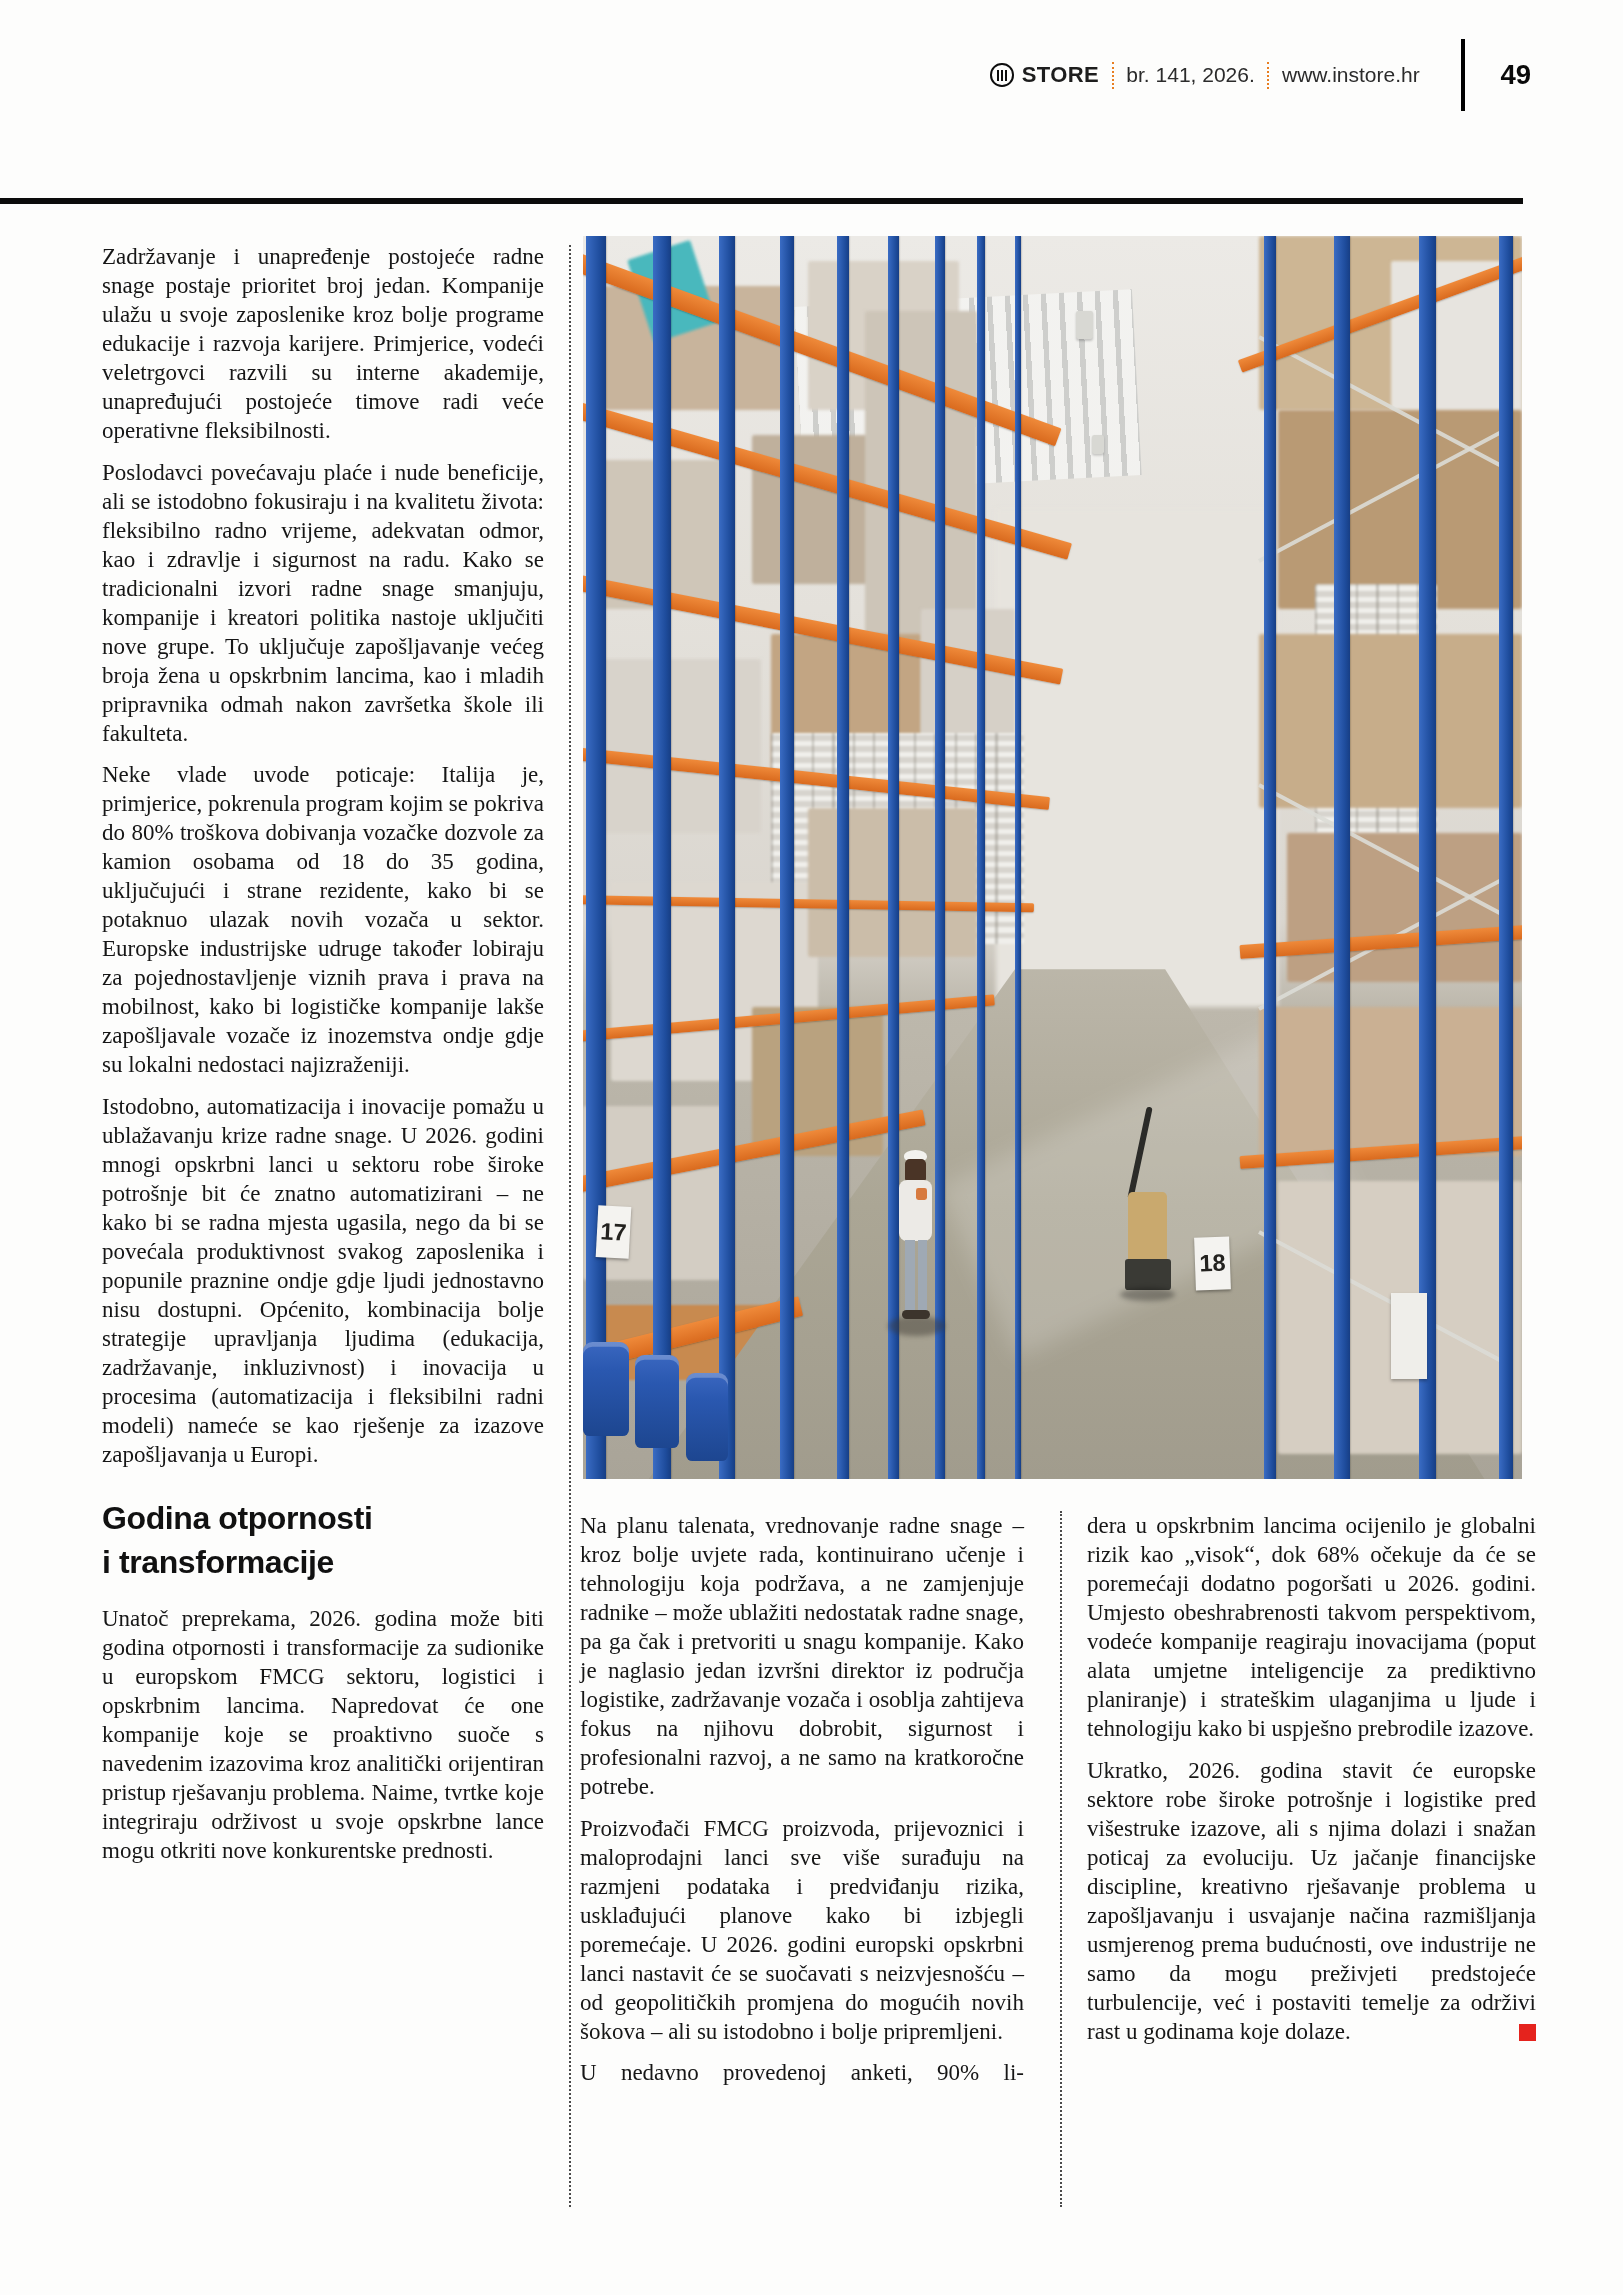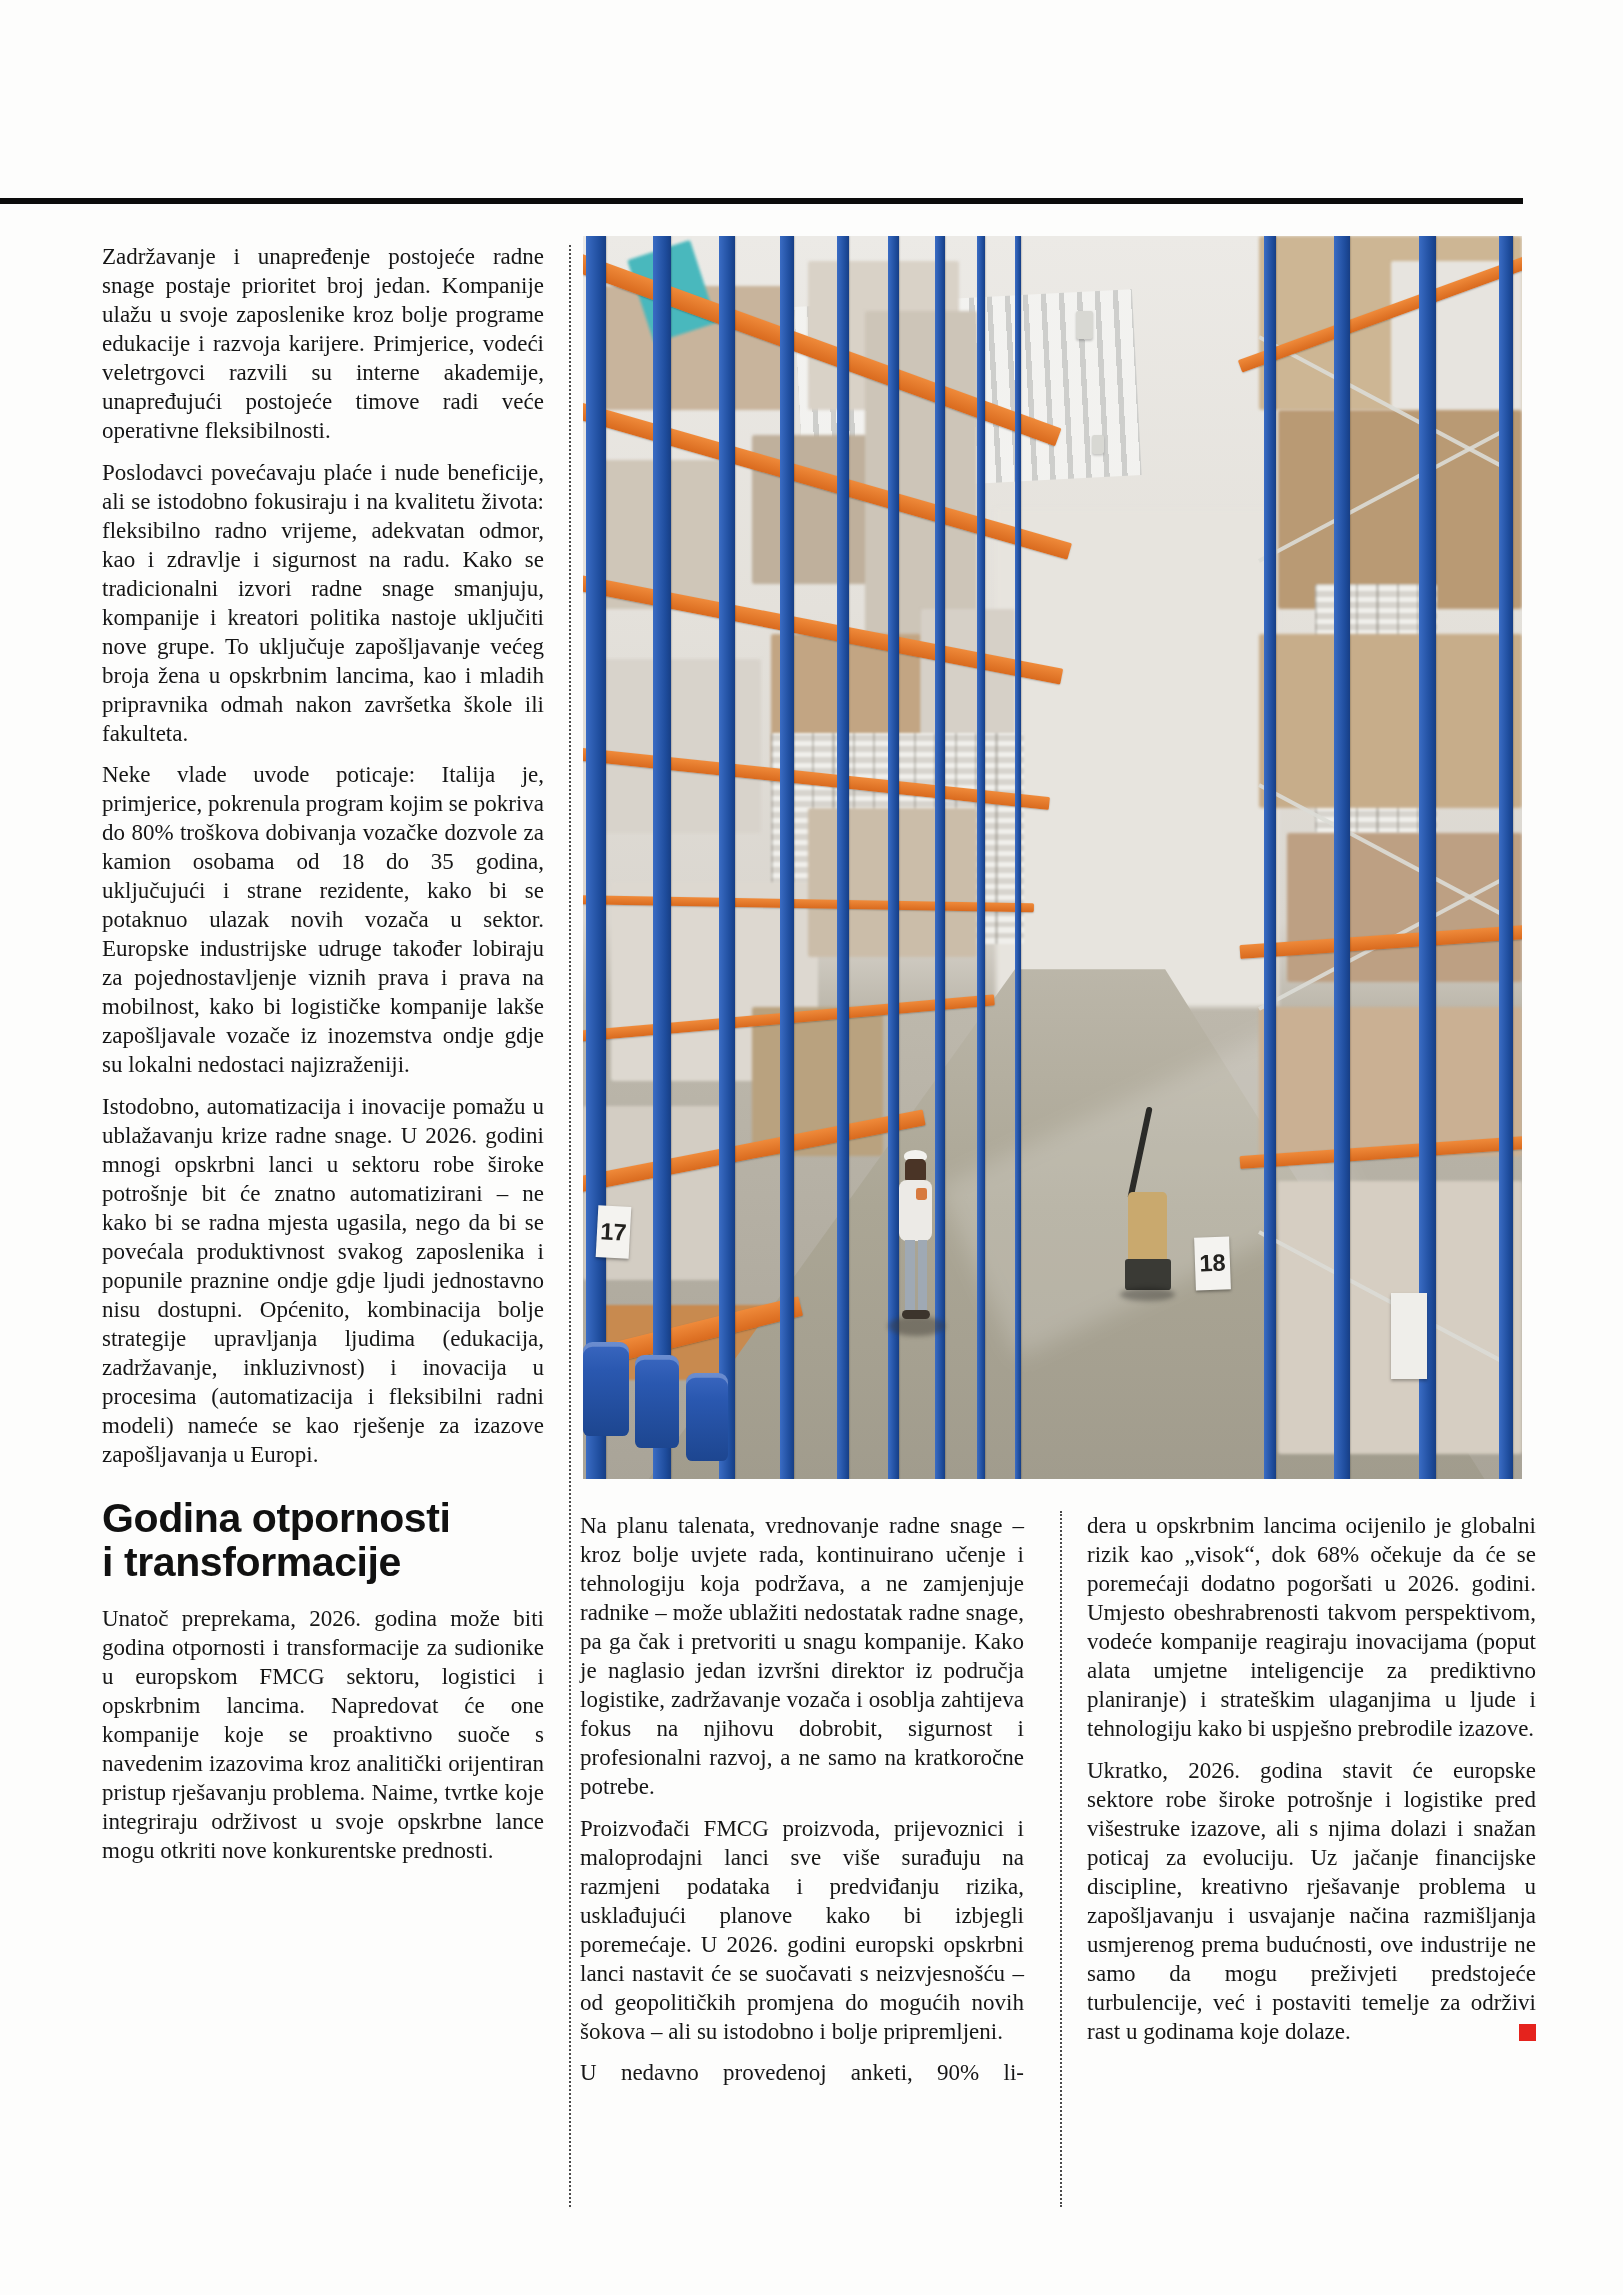--- a/index.html
+++ b/index.html
@@ -31,21 +31,21 @@
   .toprule { position:absolute; left:0; top:198px; width:1523px; height:5.5px; background:#0b0b0b; }
 
   
   .col { position:absolute; font-size:23px; line-height:29px; text-align:justify; hyphens:auto; }
   .col p { margin-bottom:12.6px; }
   .col-left  { left:102px; top:242px; width:442px; }
   .col-mid   { left:580px; top:1511px; width:444px; }
   .col-right { left:1087px; top:1511px; width:449px; }
   .col h2 {
     font-family:"Liberation Sans", sans-serif; font-weight:700;
-    font-size:41px; line-height:44px; letter-spacing:-0.4px;
+    font-size:32px; line-height:44px; letter-spacing:-0.4px;
     white-space:pre-line; margin:27px 0 20.4px 0; text-align:left; color:#111;
   }
   .force-last { text-align-last:justify; }
   .last-par { position:relative; }
   .endmark {
     position:absolute; right:0; bottom:4.7px; width:17.3px; height:17.3px;
     background:#e5231d; display:inline-block;
   }
   .vsep { position:absolute; width:0; border-left:2.4px dotted #4a4a4a; }
   .vsep1 { left:569px; top:245px; height:1962px; }
@@ -75,20 +75,36 @@
   .placard-18 { left:65.2%; top:80.5%; width:35px; height:53px; font-size:23.6px; transform:rotate(-2deg); }
   .placard-blank { left:86%; top:85%; width:36px; height:86px; background:#efeeea; box-shadow:0 1.6px 3.1px rgba(0,0,0,.3); }
   .barrel { background:linear-gradient(180deg,#3a67c0 0%,#2a58b0 30%,#1d4690 100%); border-radius:9.4px 9.4px 6.3px 6.3px; box-shadow:inset 0 4.7px 0 rgba(255,255,255,.25); }
   .lamp { background:#d8d8d3; border-radius:2.4px; box-shadow:0 1.6px 2.4px rgba(0,0,0,.2); }
 </style>
 </head>
 <body>
 
 <div class="page">
 
+  <header class="hdr">
+    <div class="brand">
+      <span class="logo-circle">
+          <i></i>
+          <i></i>
+          <i></i>
+        </span>
+      <span class="brand-name">STORE</span>
+    </div>
+    <span class="dotsep"></span>
+    <span class="issue">br. 141, 2026.</span>
+    <span class="dotsep"></span>
+    <span class="website">www.instore.hr</span>
+    <span class="pagebar"></span>
+    <span class="pagenum">49</span>
+  </header>
   <div class="toprule"></div>
 
   <div class="col col-left">
     <p>Zadržavanje i unapređenje postojeće radne snage postaje prioritet broj jedan. Kompanije ulažu u svoje zaposlenike kroz bolje programe edukacije i razvoja karijere. Primjerice, vodeći veletrgovci razvili su interne akademije, unapređujući postojeće timove radi veće operativne fleksibilnosti.</p>
     <p>Poslodavci povećavaju plaće i nude beneficije, ali se istodobno fokusiraju i na kvalitetu života: fleksibilno radno vrijeme, adekvatan odmor, kao i zdravlje i sigurnost na radu. Kako se tradicionalni izvori radne snage smanjuju, kompanije i kreatori politika nastoje uključiti nove grupe. To uključuje zapošljavanje većeg broja žena u opskrbnim lancima, kao i mladih pripravnika odmah nakon završetka škole ili fakulteta.</p>
     <p>Neke vlade uvode poticaje: Italija je, primjerice, pokrenula program kojim se pokriva do 80% troškova dobivanja vozačke dozvole za kamion osobama od 18 do 35 godina, uključujući i strane rezidente, kako bi se potaknuo ulazak novih vozača u sektor. Europske industrijske udruge također lobiraju za pojednostavljenje viznih prava i prava na mobilnost, kako bi logističke kompanije lakše zapošljavale vozače iz inozemstva ondje gdje su lokalni nedostaci najizraženiji.</p>
     <p>Istodobno, automatizacija i inovacije pomažu u ublažavanju krize radne snage. U 2026. godini mnogi opskrbni lanci u sektoru robe široke potrošnje bit će znatno automatizirani – ne kako bi se radna mjesta ugasila, nego da bi se povećala produktivnost svakog zaposlenika i popunile praznine ondje gdje ljudi jednostavno nisu dostupni. Općenito, kombinacija bolje strategije upravljanja ljudima (edukacija, zadržavanje, inkluzivnost) i inovacija u procesima (automatizacija i fleksibilni radni modeli) nameće se kao rješenje za izazove zapošljavanja u Europi.</p>
     <h2>Godina otpornosti
 i transformacije</h2>
     <p>Unatoč preprekama, 2026. godina može biti godina otpornosti i transformacije za sudionike u europskom FMCG sektoru, logistici i opskrbnim lancima. Napredovat će one kompanije koje se proaktivno suoče s navedenim izazovima kroz analitički orijentiran pristup rješavanju problema. Naime, tvrtke koje integriraju održivost u svoje opskrbne lance mogu otkriti nove konkurentske prednosti.</p>

